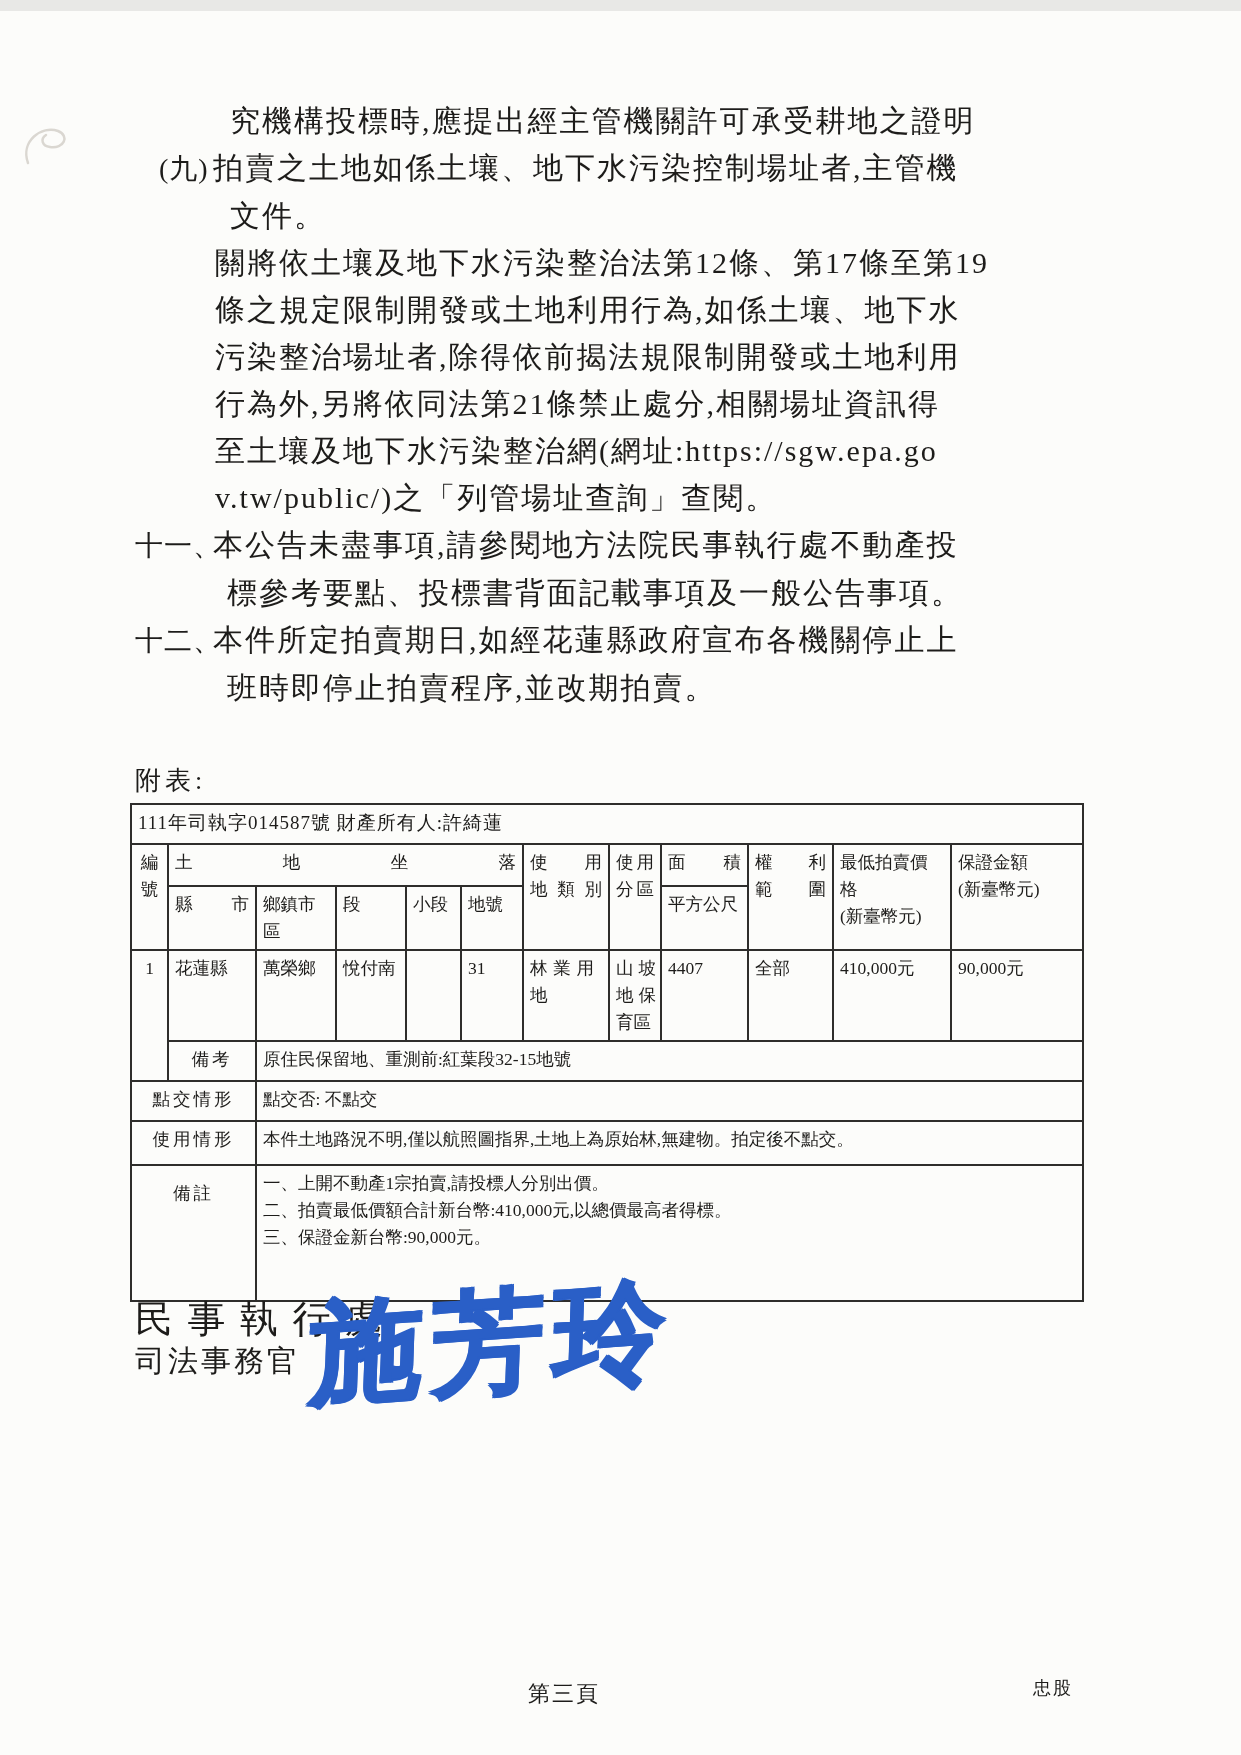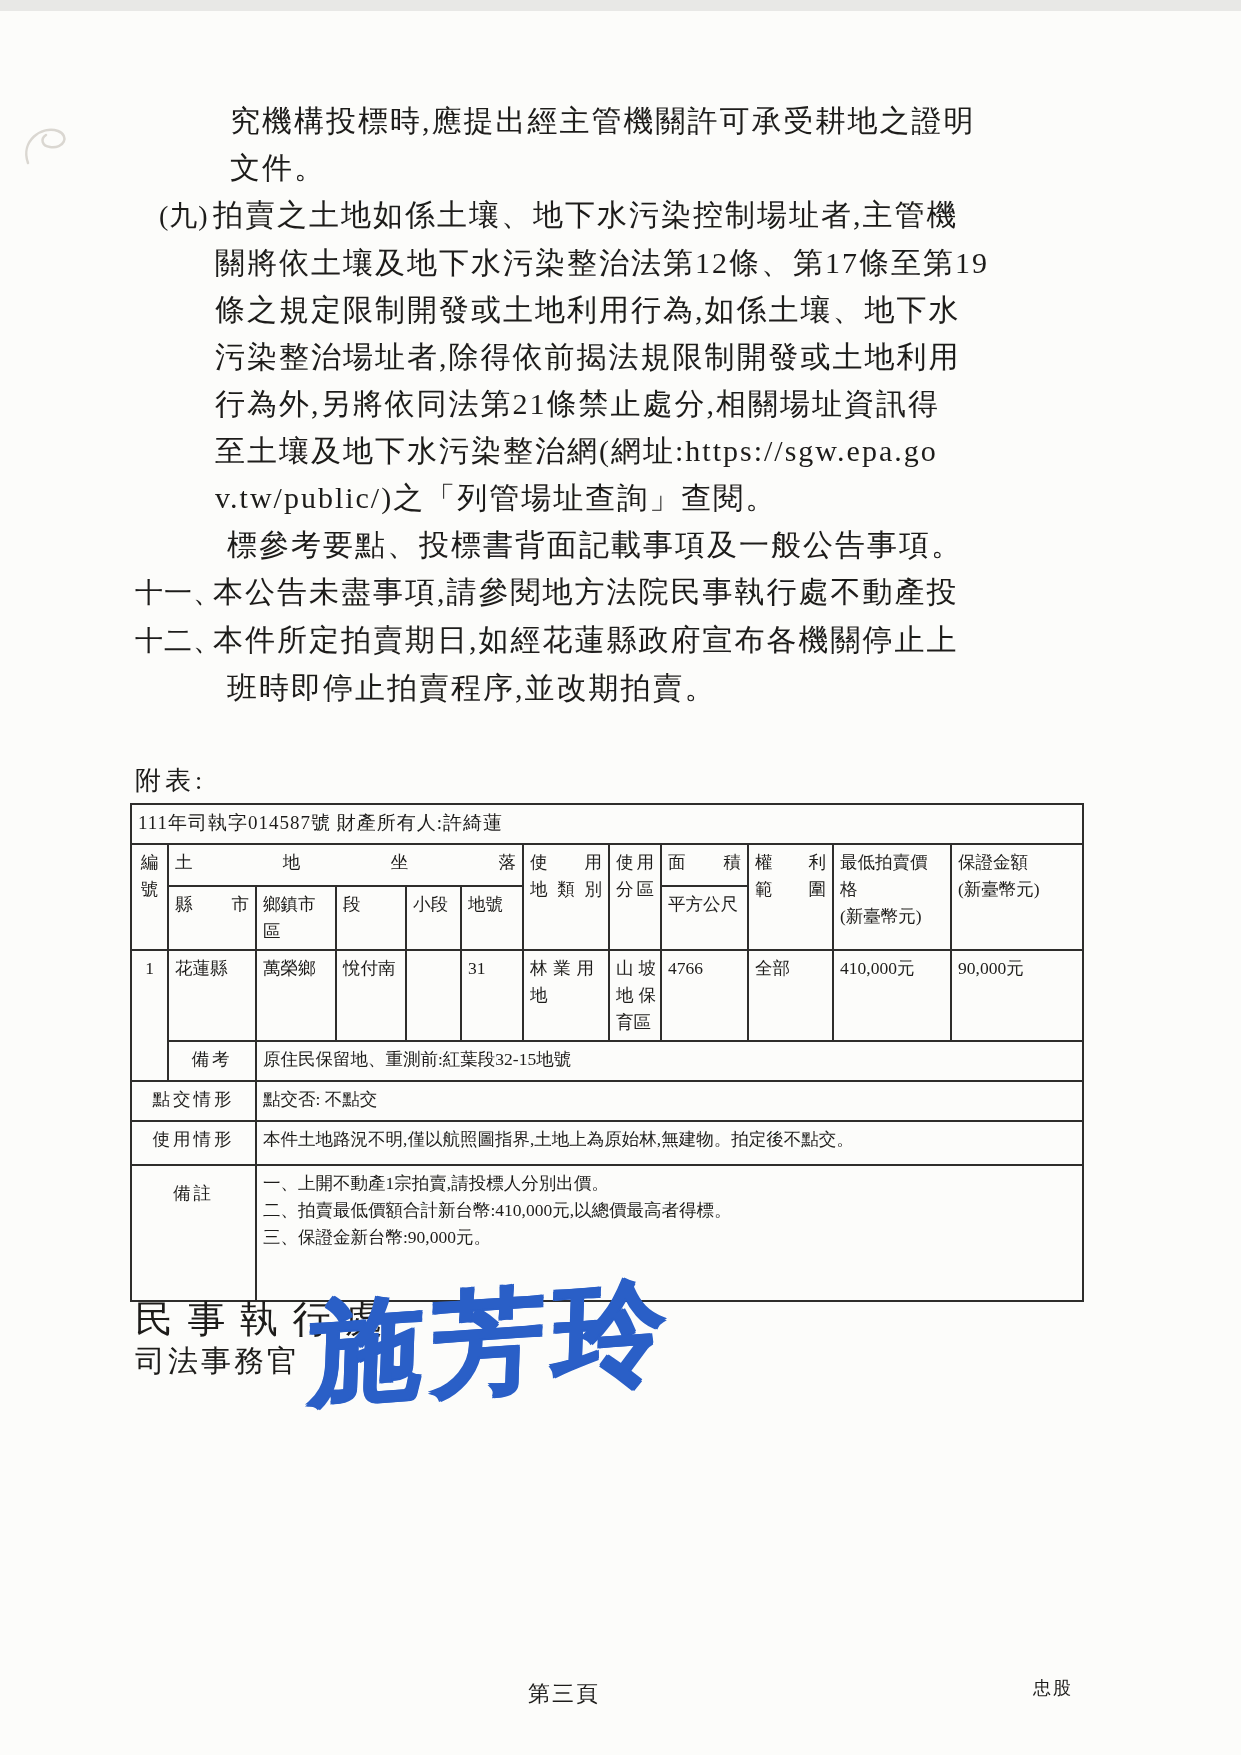--- a/index.html
+++ b/index.html
@@ -90,32 +90,32 @@
 <body>
 
 <div class="page">
 
   <svg class="pencil" width="74" height="64" viewBox="0 0 74 64">
     <path d="M12,44 C4,22 26,6 42,12 C54,17 48,30 34,28 C26,27 24,20 30,16" fill="none" stroke="#c9c4bc" stroke-width="2.5" stroke-linecap="round"></path>
   </svg>
 
   <div class="textblock">
     <div class="bline pl95">究機構投標時,應提出經主管機關許可承受耕地之證明</div>
+    <div class="bline"><span class="marker mk9">(九)</span><span>拍賣之土地如係土壤、地下水污染控制場址者,主管機</span></div>
+
     <div class="bline pl95">文件。</div>
-
-    <div class="bline"><span class="marker mk9">(九)</span><span>拍賣之土地如係土壤、地下水污染控制場址者,主管機</span></div>
     <div class="bline pl80">關將依土壤及地下水污染整治法第12條、第17條至第19</div>
     <div class="bline pl80">條之規定限制開發或土地利用行為,如係土壤、地下水</div>
     <div class="bline pl80">污染整治場址者,除得依前揭法規限制開發或土地利用</div>
     <div class="bline pl80">行為外,另將依同法第21條禁止處分,相關場址資訊得</div>
     <div class="bline pl80">至土壤及地下水污染整治網(網址:https://sgw.epa.go</div>
     <div class="bline pl80">v.tw/public/)之「列管場址查詢」查閱。</div>
 
+    <div class="bline"><span class="marker">十一、</span><span>本公告未盡事項,請參閱地方法院民事執行處不動產投</span></div>
     <div class="bline pl92">標參考要點、投標書背面記載事項及一般公告事項。</div>
-    <div class="bline"><span class="marker">十一、</span><span>本公告未盡事項,請參閱地方法院民事執行處不動產投</span></div>
 
     <div class="bline"><span class="marker">十二、</span><span>本件所定拍賣期日,如經花蓮縣政府宣布各機關停止上</span></div>
     <div class="bline pl92">班時即停止拍賣程序,並改期拍賣。</div>
   </div>
 
   <div class="attach-label">附表:</div>
 
   <table class="attach">
     <colgroup>
       <col style="width:37px">
@@ -164,21 +164,21 @@
       <td>萬榮鄉</td>
       <td>悅付南</td>
       <td></td>
       <td>31</td>
       <td>
             <div class="wrapjust w64">林業用地</div>
           </td>
       <td>
             <div class="wrapjust w40">山坡地保育區</div>
           </td>
-      <td>4766</td>
+      <td>4407</td>
       <td>全部</td>
       <td>410,000元</td>
       <td>90,000元</td>
     </tr>
     <tr class="r-remark">
       <td class="label-cell">備考</td>
       <td class="val-cell" colspan="10">原住民保留地、重測前:紅葉段32-15地號</td>
     </tr>
     <tr class="r-del">
       <td class="label-cell" colspan="2">點交情形</td>

